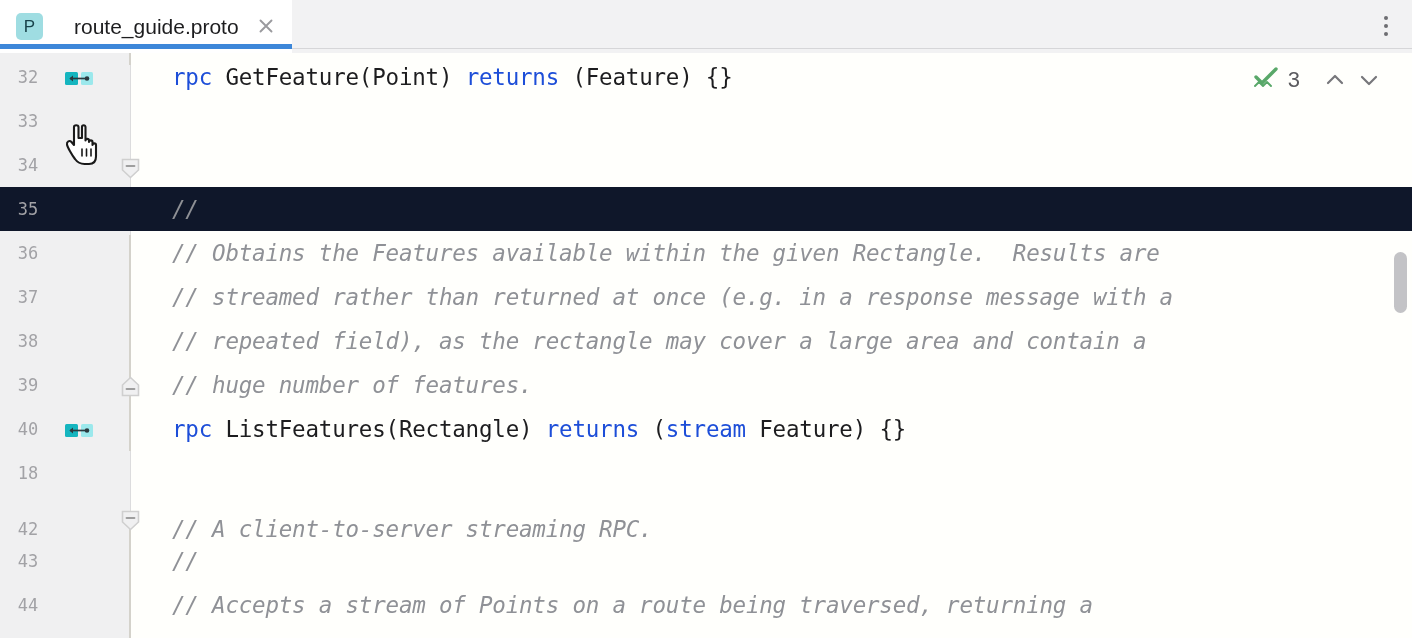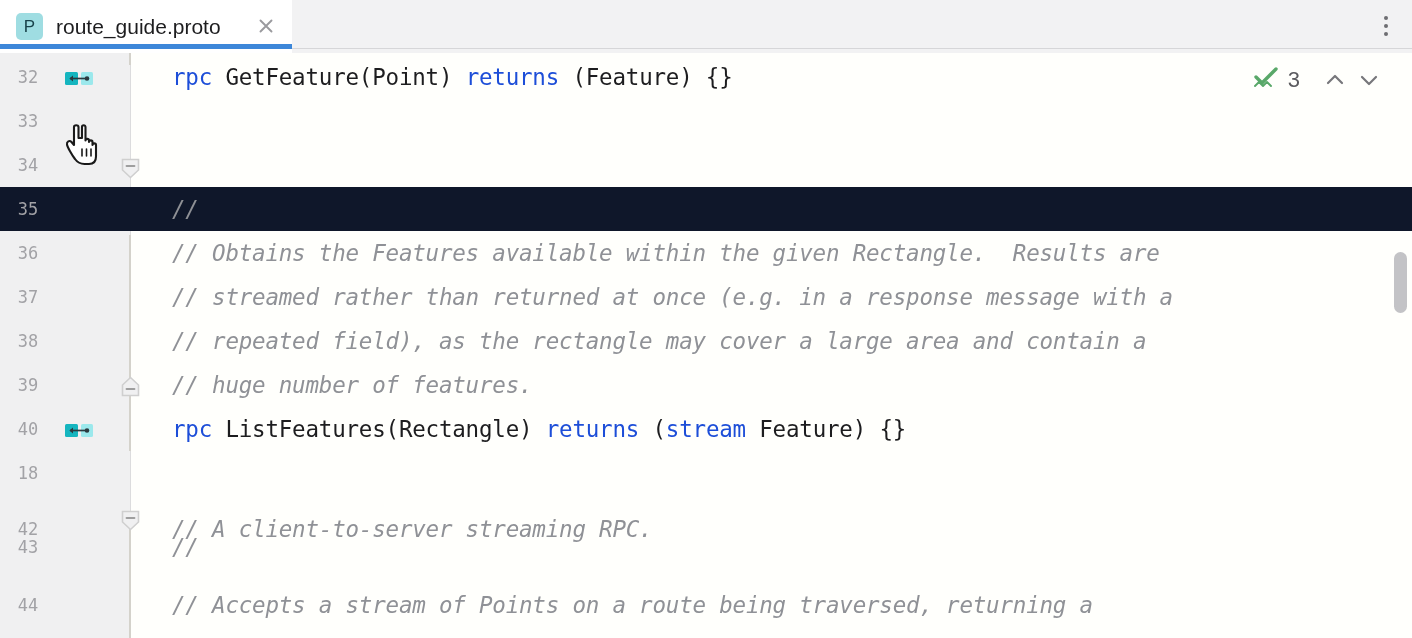--- a/index.html
+++ b/index.html
@@ -63,21 +63,21 @@
     background: #9fdde2;
     color: #18424a;
     font-size: 17px;
     font-weight: 500;
     line-height: 27px;
     text-align: center;
     flex: 0 0 auto;
     font-family: "Liberation Sans", sans-serif;
   }
   .tab-title {
-    margin-left: 13px;
+    margin-left: 31px;
     font-size: 21px;
     color: #1d1d1f;
     white-space: nowrap;
     font-family: "Liberation Sans", sans-serif;
   }
   .tab-close {
     position: absolute;
     right: 14px;
     top: 14px;
     width: 24px;
@@ -314,21 +314,21 @@
           <div class="code"><span class="kw">rpc</span><span class=""> ListFeatures(Rectangle) </span><span class="kw">returns</span><span class=""> (</span><span class="kw">stream</span><span class=""> Feature) {}</span></div>
         </div>
         <div class="row" style="top: 398px;">
           <div class="linenum">18</div>
           <div class="code"></div>
         </div>
         <div class="row" style="top: 454px;">
           <div class="linenum">42</div>
           <div class="code"><span class="cmt">// A client-to-server streaming RPC.</span></div>
         </div>
-        <div class="row" style="top: 472px;">
+        <div class="row" style="top: 486px;">
           <div class="linenum">43</div>
           <div class="code"><span class="cmt">//</span></div>
         </div>
         <div class="row" style="top: 530px;">
           <div class="linenum">44</div>
           <div class="code"><span class="cmt">// Accepts a stream of Points on a route being traversed, returning a</span></div>
         </div>
       </div>
 
     <div class="fold" style="top:105px;">

